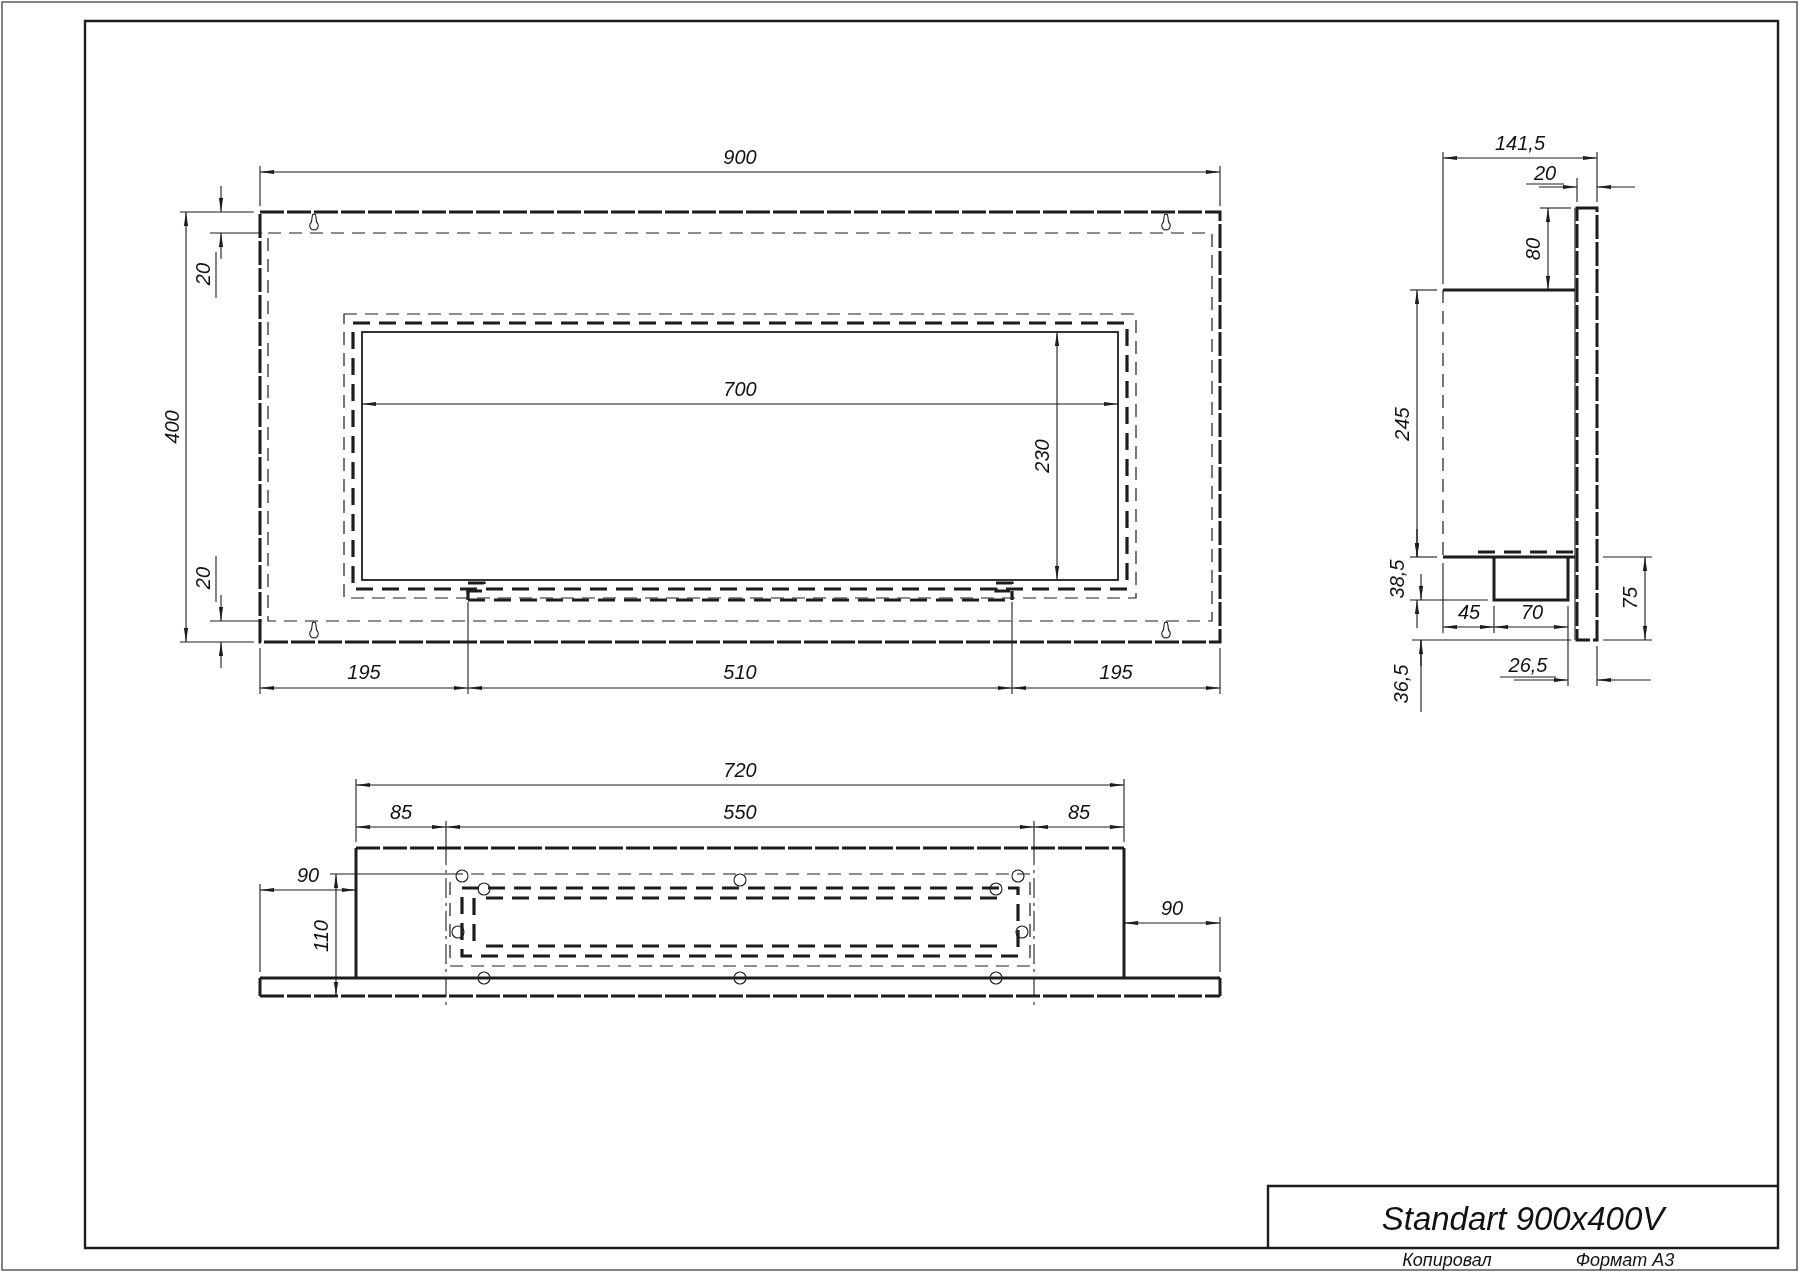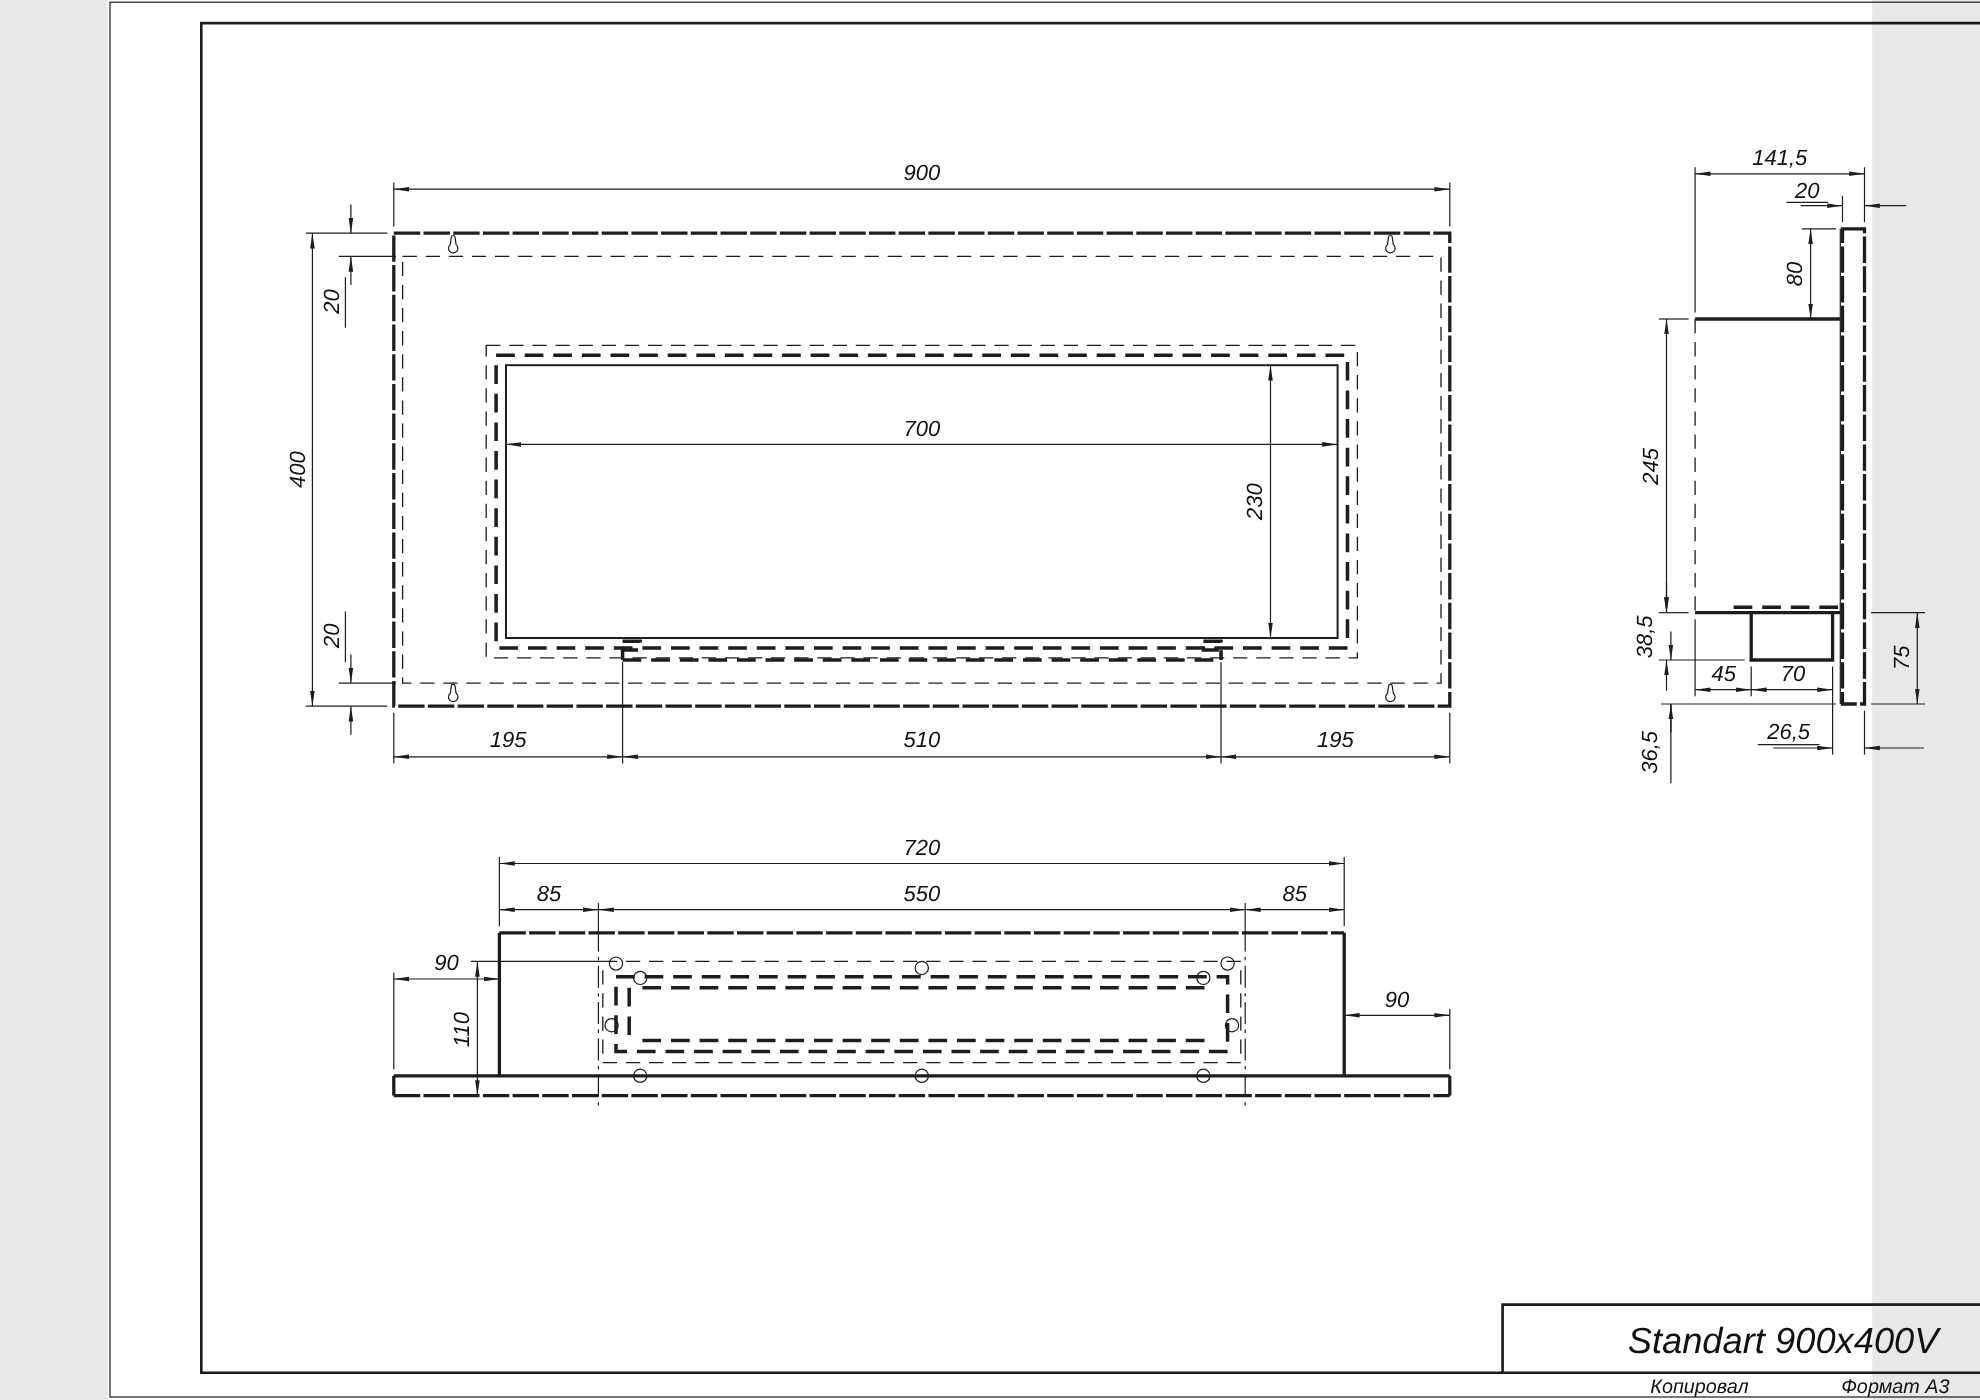--- a/index.html
+++ b/index.html
@@ -1,16 +1,16 @@
 <!DOCTYPE html>
 <html><head>
 <meta charset="utf-8">
 <style>
   html,body{margin:0;padding:0;background:#e8e8e8;}
-  #sheet{position:relative;width:1604px;height:1273px;background:#ffffff;margin:0 auto;
+  #sheet{position:relative;width:1800px;height:1273px;background:#ffffff;margin:0 auto;
          font-family:"Liberation Sans",sans-serif;}
   svg{display:block}
   
   .ln{stroke:#1d1d1d;fill:none;stroke-linecap:butt}
   .thick{stroke-width:3}
   .stitch{stroke-width:3;stroke-dasharray:24 3}
   .med{stroke-width:1.8}
   .thin{stroke-width:1.1}
   .dash{stroke-width:1.2;stroke-dasharray:13 8}
   .hdash{stroke-width:3.2;stroke-dasharray:17 9}

